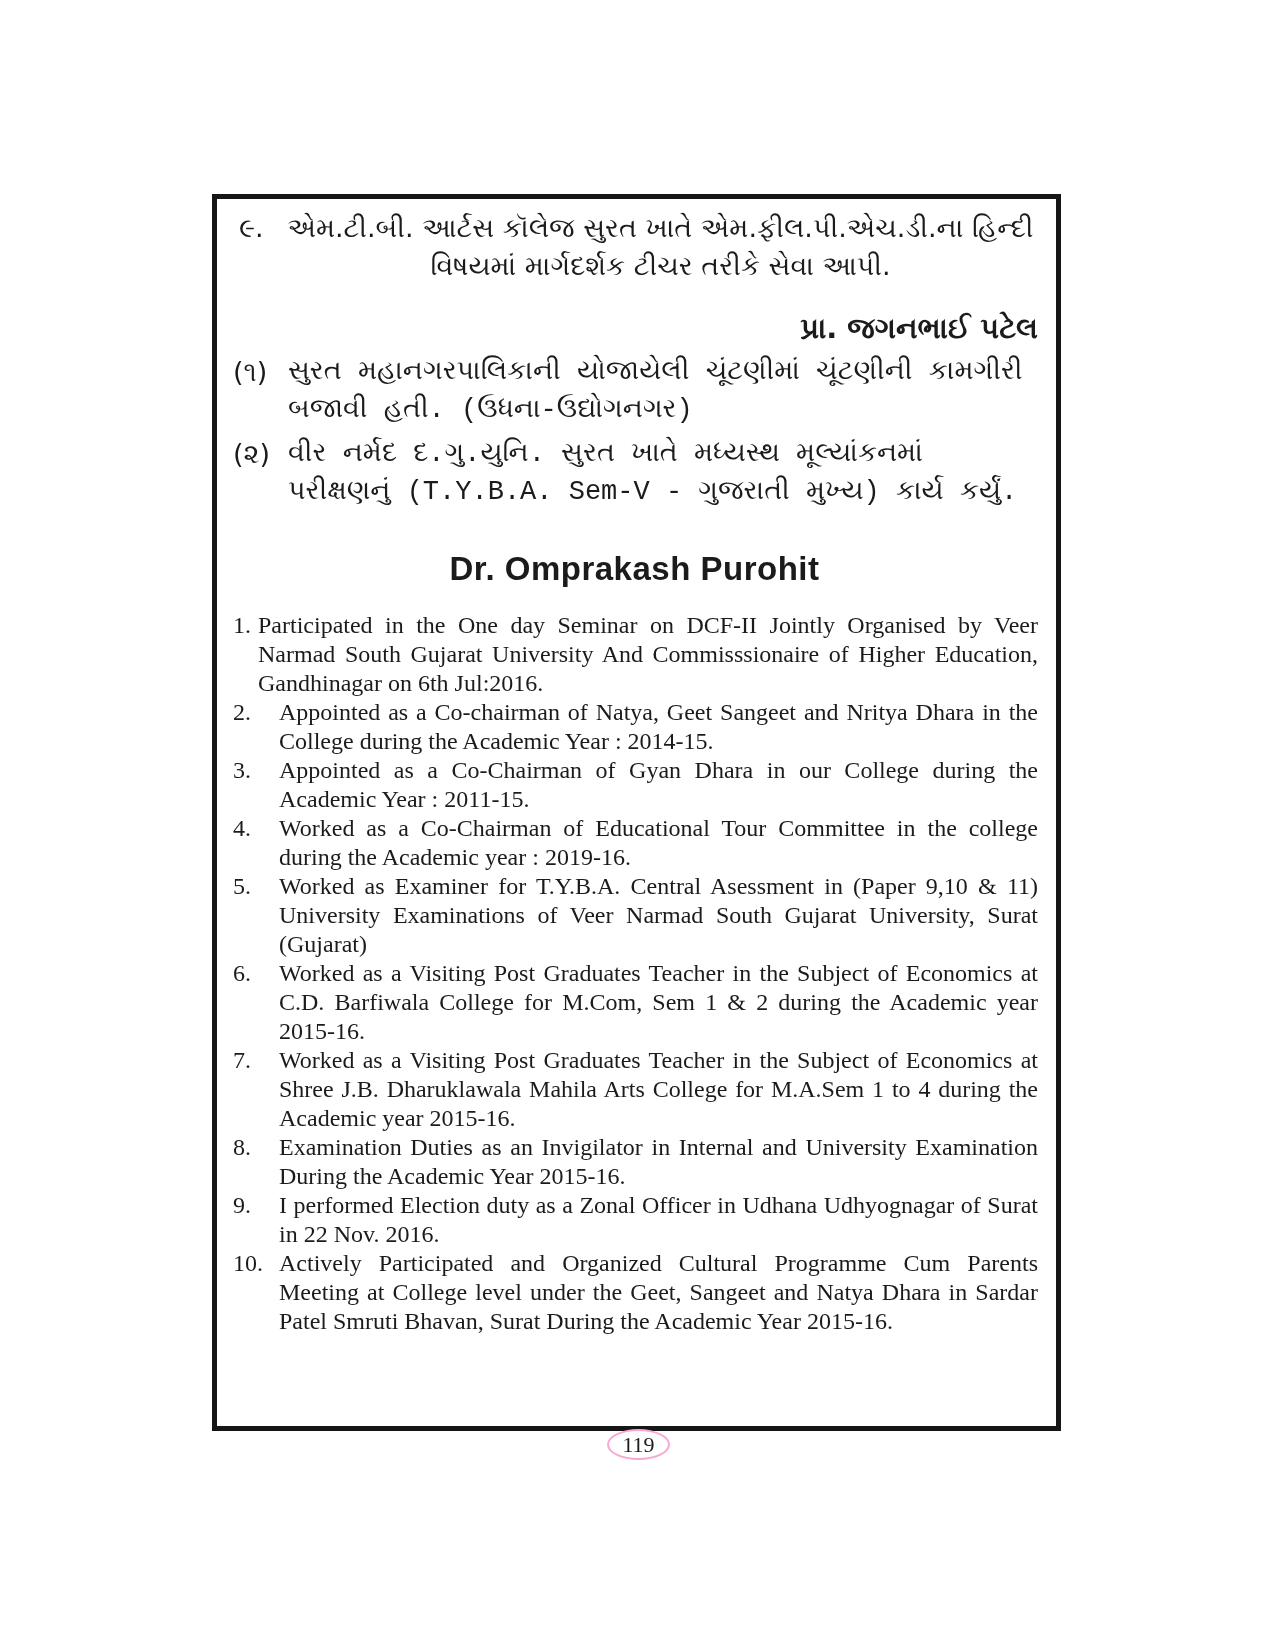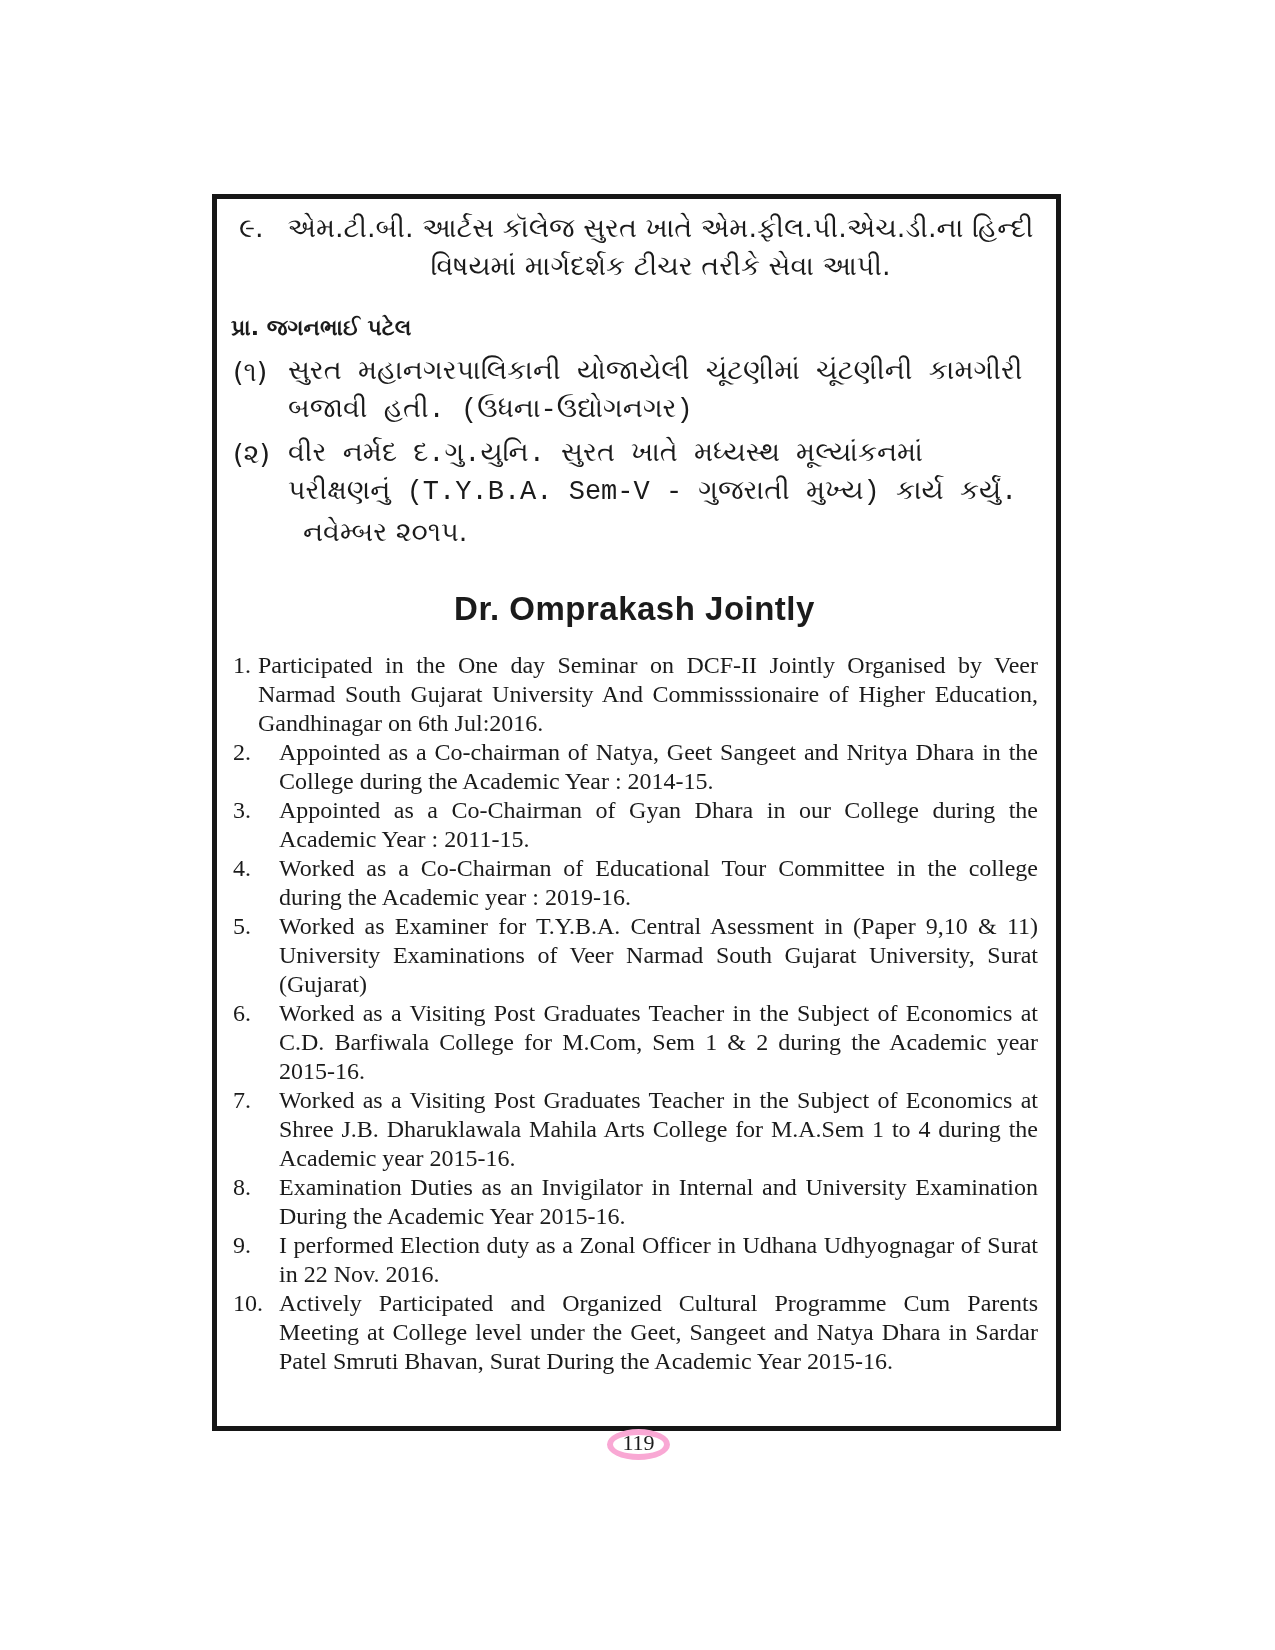--- a/index.html
+++ b/index.html
@@ -18,21 +18,21 @@
     border: 5px solid #161616;
     padding: 10px 18px 0 14px;
     background: #ffffff;
   }
   
   .gu { font-family: "DejaVu Sans", sans-serif; font-size: 27px; line-height: 38px; }
   .gu-item { display: flex; }
   .gu-item .marker { flex: 0 0 52px; padding-left: 8px; }
   .gu-item .body { flex: 1; text-align: center; }
   .gu-heading {
-    text-align: left; font-weight: bold; font-size: 22px; line-height: 38px;
+    text-align: right; font-weight: bold; font-size: 29px; line-height: 38px;
     margin-top: 24px;
     font-family: "DejaVu Sans", sans-serif;
   }
   .j-item { display: flex; margin-top: 6px; }
   .j-item .marker { flex: 0 0 57px; padding-left: 2px; }
   .j-item .body { flex: 1; font-family: Liberation Mono, monospace; }
   .date-line { padding-left: 72px; margin-top: 2px; }
   
   .en-heading {
     text-align: center; font-weight: bold; font-size: 33px; line-height: 40px;
@@ -43,24 +43,24 @@
   .en-list { margin-top: 22px; font-size: 24px; line-height: 29px; }
   .en-item { display: flex; }
   .en-item .num { flex: 0 0 48px; padding-left: 2px; }
   .en-item.first .num { flex: 0 0 27px; }
   .en-item .body { flex: 1; text-align: justify; }
   
   .badge {
     position: absolute;
     left: 607px; top: 1429px;
     width: 63px; height: 31px;
-    border: 6px solid #f9a8d4;
+    border: 2px solid #f9a8d4;
     border-radius: 50%;
     background: #ffffff;
-    display: flex; align-items: flex-end; justify-content: center;
+    display: flex; align-items: center; justify-content: center;
     font-size: 22px; line-height: 22px;
     font-family: "Liberation Serif", serif;
   }
 </style>
 </head>
 <body>
 
 <div class="frame">
 
   <div class="gu">
@@ -73,25 +73,24 @@
   <div class="gu">
     <div class="gu-heading">પ્રા. જગનભાઈ પટેલ</div>
     <div class="j-item">
       <span class="marker">(૧)</span>
       <span class="body">સુરત મહાનગરપાલિકાની યોજાયેલી ચૂંટણીમાં ચૂંટણીની કામગીરી બજાવી હતી. (ઉધના-ઉદ્યોગનગર)</span>
     </div>
     <div class="j-item">
       <span class="marker">(૨)</span>
       <span class="body">વીર નર્મદ દ.ગુ.યુનિ. સુરત ખાતે મધ્યસ્થ મૂલ્યાંકનમાં પરીક્ષણનું (T.Y.B.A. Sem-V - ગુજરાતી મુખ્ય) કાર્ય કર્યું.</span>
     </div>
-    <div class="date-line">નવેમ્બર ૨૦૧૫.</div>
   </div>
 
   <div>
-    <div class="en-heading">Dr. Omprakash Jointly</div>
+    <div class="en-heading">Dr. Omprakash Purohit</div>
     <div class="en-list">
       <div class="en-item first">
         <span class="num">1.</span>
         <span class="body">Participated in the One day Seminar on DCF-II Jointly Organised by Veer Narmad South Gujarat University And Commisssionaire of Higher Education, Gandhinagar on 6th Jul:2016.</span>
       </div>
       <div class="en-item">
         <span class="num">2.</span>
         <span class="body">Appointed as a Co-chairman of Natya, Geet Sangeet and Nritya Dhara in the College during the Academic Year : 2014-15.</span>
       </div>
       <div class="en-item">

